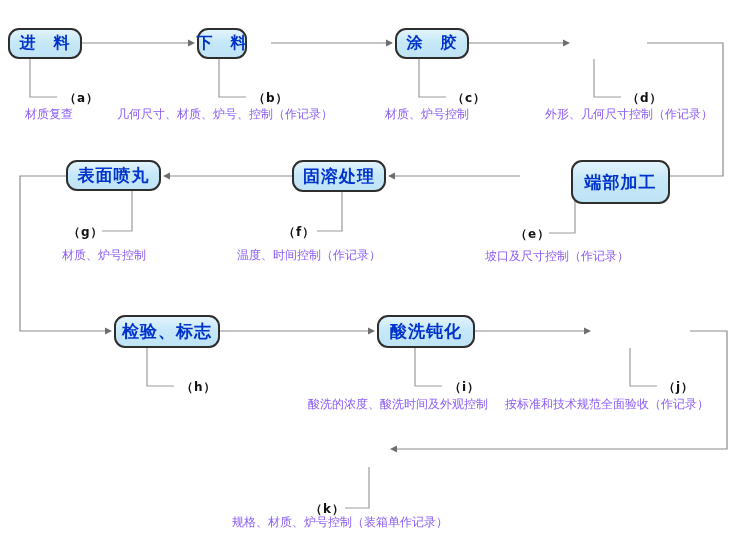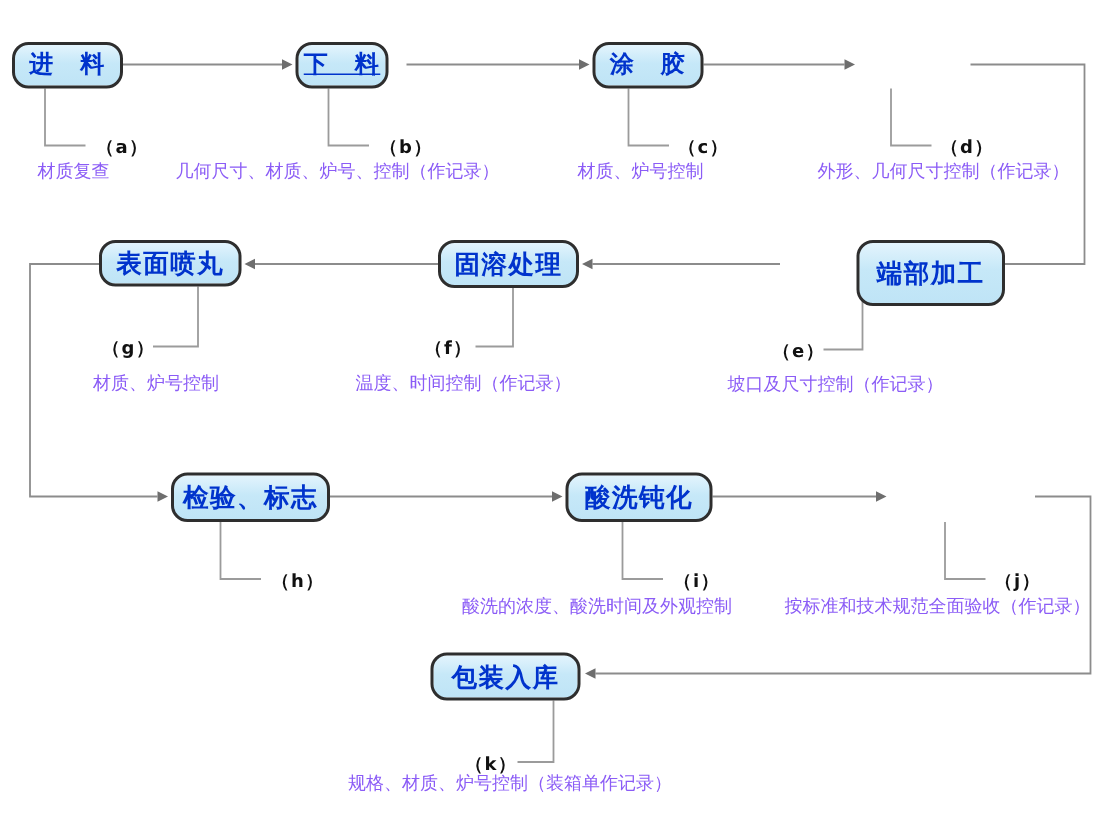--- a/index.html
+++ b/index.html
@@ -64,31 +64,30 @@
     <path class="callout" d="M132,191 V231 H102"></path>
     <path class="callout" d="M342,192 V231 H317"></path>
     <path class="callout" d="M575,192 V233 H549"></path>
     <path class="callout" d="M147,348 V386 H174"></path>
     <path class="callout" d="M415,348 V386 H442"></path>
     <path class="callout" d="M630,348 V386 H657"></path>
     <path class="callout" d="M369,467 V508 H345"></path>
   </svg>
 
   <div class="node sz16" style="left:8px;top:28px;width:74px;height:31px;">进　料</div>
-  <div class="node sz16" style="left:197px;top:28px;width:62px;height:31px;text-decoration:underline;">下　料</div>
+  <div class="node sz16" style="left:197px;top:28px;width:50px;height:31px;">下　料</div>
   <div class="node sz16" style="left:395px;top:28px;width:74px;height:31px;">涂　胶</div>
 
   <div class="node sz17" style="left:66px;top:160px;width:95px;height:31px;">表面喷丸</div>
   <div class="node sz17" style="left:292px;top:160px;width:94px;height:32px;">固溶处理</div>
   <div class="node sz17" style="left:532px;top:160px;width:99px;height:44px;margin-left:39px;">端部加工</div>
 
   <div class="node sz17" style="left:114px;top:315px;width:106px;height:33px;">检验、标志</div>
   <div class="node sz17" style="left:377px;top:315px;width:98px;height:33px;">酸洗钝化</div>
 
-  <div class="node sz17" style="left:287px;top:435px;width:100px;height:32px;">包装入库</div>
 
   <span class="tag" style="left:64px;top:90px;">（a）</span>
   <span class="tag" style="left:253px;top:90px;">（b）</span>
   <span class="tag" style="left:452px;top:90px;">（c）</span>
   <span class="tag" style="left:627px;top:90px;">（d）</span>
   <span class="tag" style="left:68px;top:224px;">（g）</span>
   <span class="tag" style="left:283px;top:224px;">（f）</span>
   <span class="tag" style="left:515px;top:226px;">（e）</span>
   <span class="tag" style="left:181px;top:379px;">（h）</span>
   <span class="tag" style="left:449px;top:379px;">（i）</span>
@@ -96,16 +95,16 @@
   <span class="tag" style="left:310px;top:501px;">（k）</span>
 
   <span class="desc" style="left:25px;top:106px;">材质复查</span>
   <span class="desc" style="left:117px;top:106px;">几何尺寸、材质、炉号、控制（作记录）</span>
   <span class="desc" style="left:385px;top:106px;">材质、炉号控制</span>
   <span class="desc" style="left:545px;top:106px;">外形、几何尺寸控制（作记录）</span>
   <span class="desc" style="left:62px;top:247px;">材质、炉号控制</span>
   <span class="desc" style="left:237px;top:247px;">温度、时间控制（作记录）</span>
   <span class="desc" style="left:485px;top:248px;">坡口及尺寸控制（作记录）</span>
   <span class="desc" style="left:308px;top:396px;">酸洗的浓度、酸洗时间及外观控制</span>
-  <span class="desc" style="left:523px;top:396px;">按标准和技术规范全面验收（作记录）</span>
+  <span class="desc" style="left:505px;top:396px;">按标准和技术规范全面验收（作记录）</span>
   <span class="desc" style="left:232px;top:514px;">规格、材质、炉号控制（装箱单作记录）</span>
 
 </div>
 
 </body></html>

